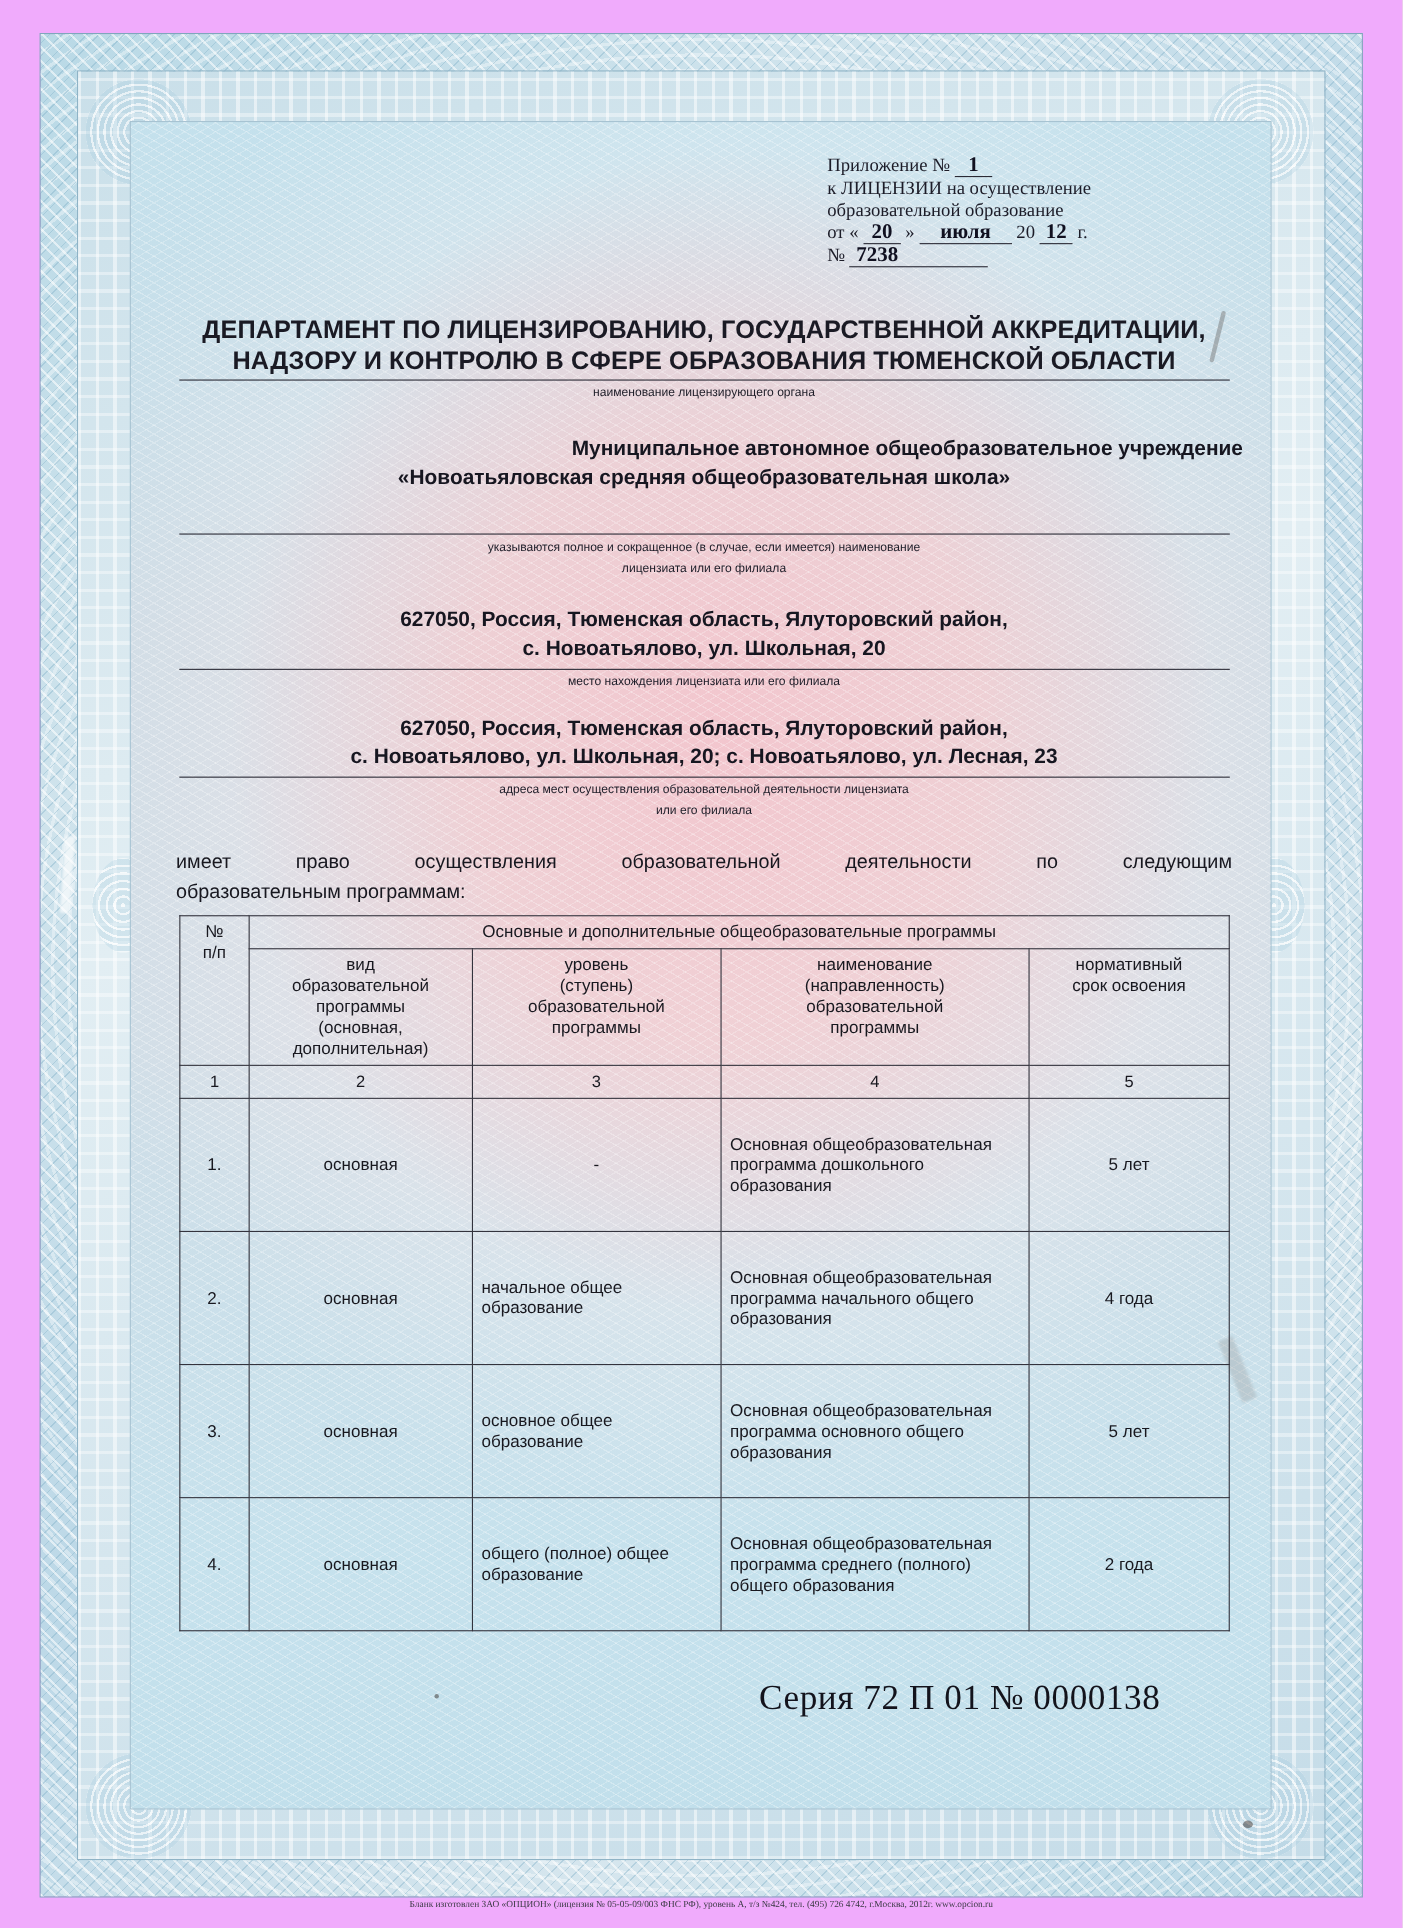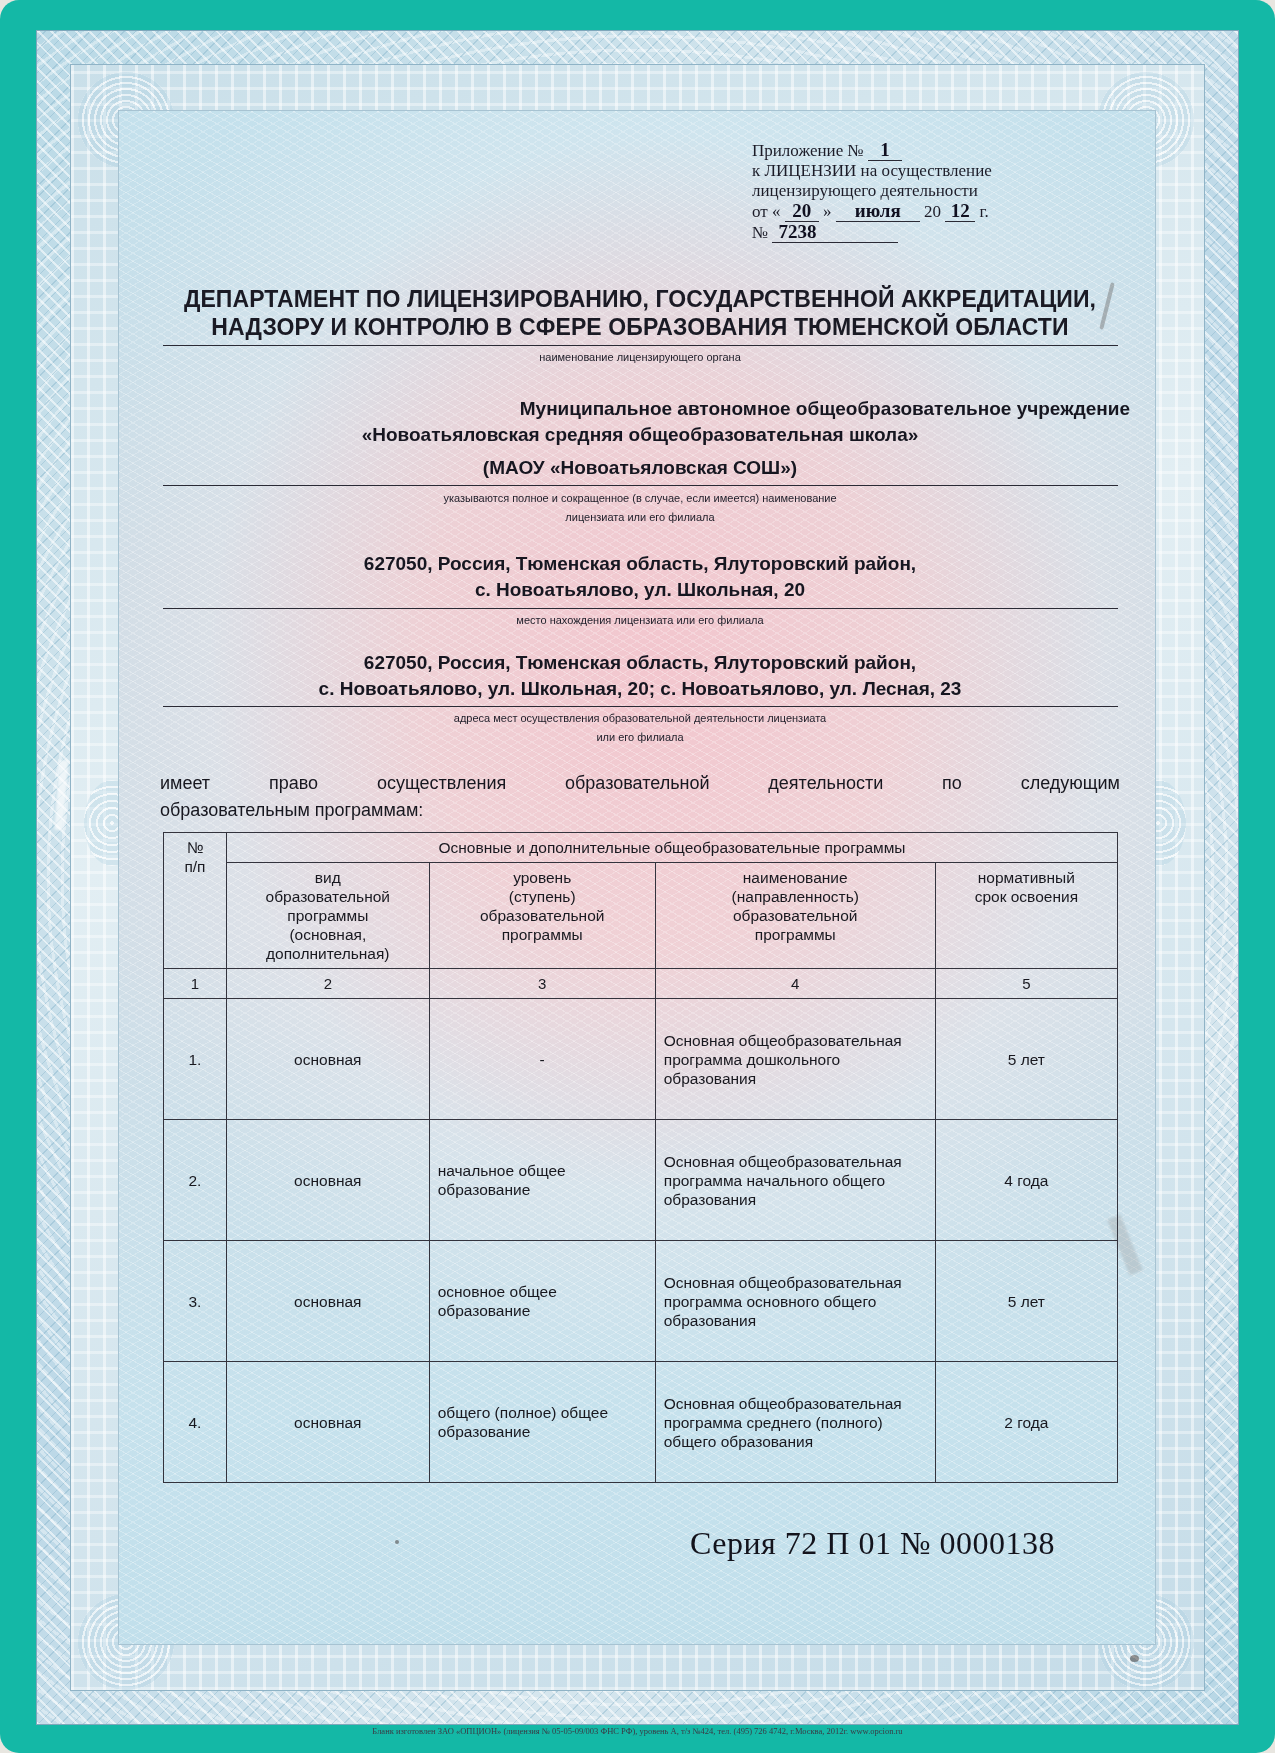--- a/index.html
+++ b/index.html
@@ -8,23 +8,22 @@
     background: #e8e6e0;
   }
   body {
     font-family: "Liberation Sans", sans-serif;
   }
   .page {
     position: relative;
     width: 1275px;
     height: 1753px;
     margin: 0 auto;
-    background: #14b8a6;
+    background: #f0abfc;
     overflow: hidden;
-    border-radius: 19px;
   }
   
   .border-outer {
     position: absolute;
     left: 36px; top: 30px;
     width: 1203px; height: 1695px;
     background:
       linear-gradient(135deg, #b9d9e6 0%, #cfe3ec 25%, #bcd8e7 50%, #d6e6ee 75%, #b6d6e5 100%);
     border: 1px solid #7fa7bb;
     box-sizing: border-box;
@@ -245,21 +244,21 @@
   <div class="inner-field"></div>
 
   <div class="content">
 
     <div class="hdr-block">
       <div class="hdr-row">
         <span>Приложение №</span>
         <span class="hand ul ul-w1">1</span>
       </div>
       <div class="hdr-row">к ЛИЦЕНЗИИ на осуществление</div>
-      <div class="hdr-row">лицензирующего деятельности</div>
+      <div class="hdr-row">образовательной образование</div>
       <div class="hdr-row">
         <span>от «</span>
         <span class="hand ul ul-w1">20</span>
         <span>»</span>
         <span class="hand ul ul-w2">июля</span>
         <span>20</span>
         <span class="hand ul ul-w3">12</span>
         <span>г.</span>
       </div>
       <div class="hdr-row">
@@ -274,21 +273,20 @@
     <div class="speck" style="left:395px;top:1540px;width:4px;height:4px;"></div>
     <div class="speck" style="left:1130px;top:1655px;width:9px;height:7px;"></div>
 
     <div class="org-title" style="top:286px;">ДЕПАРТАМЕНТ ПО ЛИЦЕНЗИРОВАНИЮ, ГОСУДАРСТВЕННОЙ АККРЕДИТАЦИИ,</div>
     <div class="org-title" style="top:314px;">НАДЗОРУ И КОНТРОЛЮ В СФЕРЕ ОБРАЗОВАНИЯ ТЮМЕНСКОЙ ОБЛАСТИ</div>
     <div class="rule" style="left:163px; top:345px; width:955px;"></div>
     <div class="caption" style="top:348px;">наименование лицензирующего органа</div>
 
     <div class="bold-center" style="top:396px;text-align:right;">Муниципальное автономное общеобразовательное учреждение</div>
     <div class="bold-center" style="top:422px;">«Новоатьяловская средняя общеобразовательная школа»</div>
-    <div class="bold-center" style="top:455px;">(МАОУ «Новоатьяловская СОШ»)</div>
     <div class="rule" style="left:163px; top:485px; width:955px;"></div>
     <div class="caption" style="top:489px;">указываются полное и сокращенное (в случае, если имеется) наименование</div>
     <div class="caption" style="top:508px;">лицензиата или его филиала</div>
 
     <div class="bold-center" style="top:551px;">627050, Россия, Тюменская область, Ялуторовский район,</div>
     <div class="bold-center" style="top:577px;">с. Новоатьялово, ул. Школьная, 20</div>
     <div class="rule" style="left:163px; top:608px; width:955px;"></div>
     <div class="caption" style="top:611px;">место нахождения лицензиата или его филиала</div>
 
     <div class="bold-center" style="top:650px;">627050, Россия, Тюменская область, Ялуторовский район,</div>

